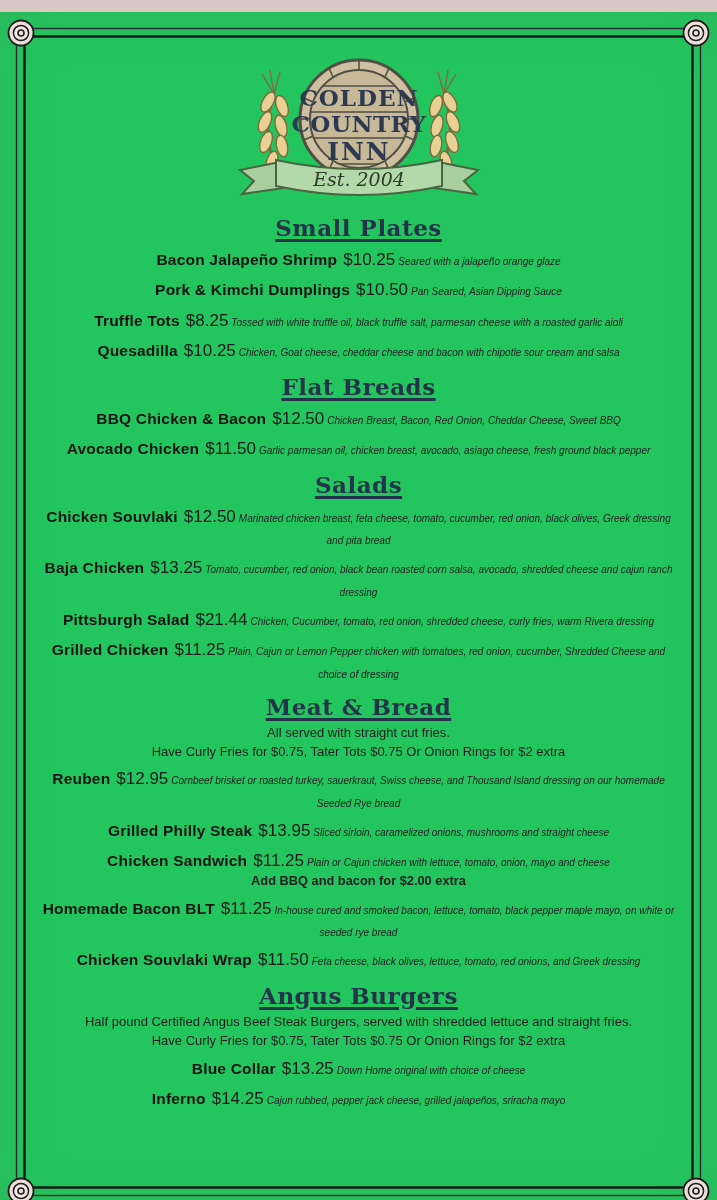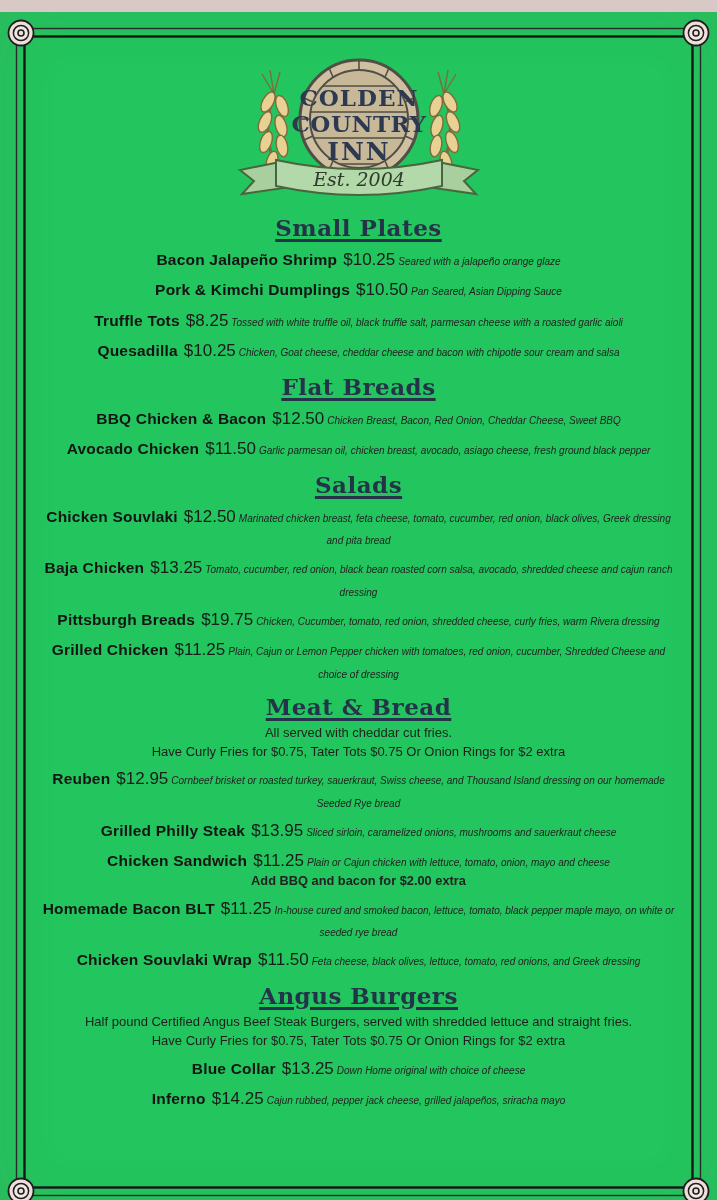--- a/index.html
+++ b/index.html
@@ -151,30 +151,30 @@
     <section>
       <h2 class="section-title">Flat Breads</h2>
       <p class="item"><span class="iname">BBQ Chicken &amp; Bacon</span><span class="iprice">$12.50</span><span class="idesc">Chicken Breast, Bacon, Red Onion, Cheddar Cheese, Sweet BBQ</span></p>
       <p class="item"><span class="iname">Avocado Chicken</span><span class="iprice">$11.50</span><span class="idesc">Garlic parmesan oil, chicken breast, avocado, asiago cheese, fresh ground black pepper</span></p>
     </section>
 
     <section>
       <h2 class="section-title">Salads</h2>
       <p class="item"><span class="iname">Chicken Souvlaki</span><span class="iprice">$12.50</span><span class="idesc">Marinated chicken breast, feta cheese, tomato, cucumber, red onion, black olives, Greek dressing and pita bread</span></p>
       <p class="item"><span class="iname">Baja Chicken</span><span class="iprice">$13.25</span><span class="idesc">Tomato, cucumber, red onion, black bean roasted corn salsa, avocado, shredded cheese and cajun ranch dressing</span></p>
-      <p class="item"><span class="iname">Pittsburgh Breads</span><span class="iprice">$19.75</span><span class="idesc">Chicken, Cucumber, tomato, red onion, shredded cheese, curly fries, warm Rivera dressing</span></p>
+      <p class="item"><span class="iname">Pittsburgh Salad</span><span class="iprice">$21.44</span><span class="idesc">Chicken, Cucumber, tomato, red onion, shredded cheese, curly fries, warm Rivera dressing</span></p>
       <p class="item"><span class="iname">Grilled Chicken</span><span class="iprice">$11.25</span><span class="idesc">Plain, Cajun or Lemon Pepper chicken with tomatoes, red onion, cucumber, Shredded Cheese and choice of dressing</span></p>
     </section>
 
     <section>
       <h2 class="section-title">Meat &amp; Bread</h2>
-      <p class="note first">All served with cheddar cut fries.</p>
+      <p class="note first">All served with straight cut fries.</p>
       <p class="note">Have Curly Fries for $0.75, Tater Tots $0.75 Or Onion Rings for $2 extra</p>
       <p class="item"><span class="iname">Reuben</span><span class="iprice">$12.95</span><span class="idesc">Cornbeef brisket or roasted turkey, sauerkraut, Swiss cheese, and Thousand Island dressing on our homemade Seeded Rye bread</span></p>
-      <p class="item"><span class="iname">Grilled Philly Steak</span><span class="iprice">$13.95</span><span class="idesc">Sliced sirloin, caramelized onions, mushrooms and sauerkraut cheese</span></p>
+      <p class="item"><span class="iname">Grilled Philly Steak</span><span class="iprice">$13.95</span><span class="idesc">Sliced sirloin, caramelized onions, mushrooms and straight cheese</span></p>
       <p class="item"><span class="iname">Chicken Sandwich</span><span class="iprice">$11.25</span><span class="idesc">Plain or Cajun chicken with lettuce, tomato, onion, mayo and cheese</span><span class="idesc2">Add BBQ and bacon for $2.00 extra</span></p>
       <p class="item"><span class="iname">Homemade Bacon BLT</span><span class="iprice">$11.25</span><span class="idesc">In-house cured and smoked bacon, lettuce, tomato, black pepper maple mayo, on white or seeded rye bread</span></p>
       <p class="item"><span class="iname">Chicken Souvlaki Wrap</span><span class="iprice">$11.50</span><span class="idesc">Feta cheese, black olives, lettuce, tomato, red onions, and Greek dressing</span></p>
     </section>
 
     <section>
       <h2 class="section-title">Angus Burgers</h2>
       <p class="note first">Half pound Certified Angus Beef Steak Burgers, served with shredded lettuce and straight fries.</p>
       <p class="note">Have Curly Fries for $0.75, Tater Tots $0.75 Or Onion Rings for $2 extra</p>
       <p class="item"><span class="iname">Blue Collar</span><span class="iprice">$13.25</span><span class="idesc">Down Home original with choice of cheese</span></p>

